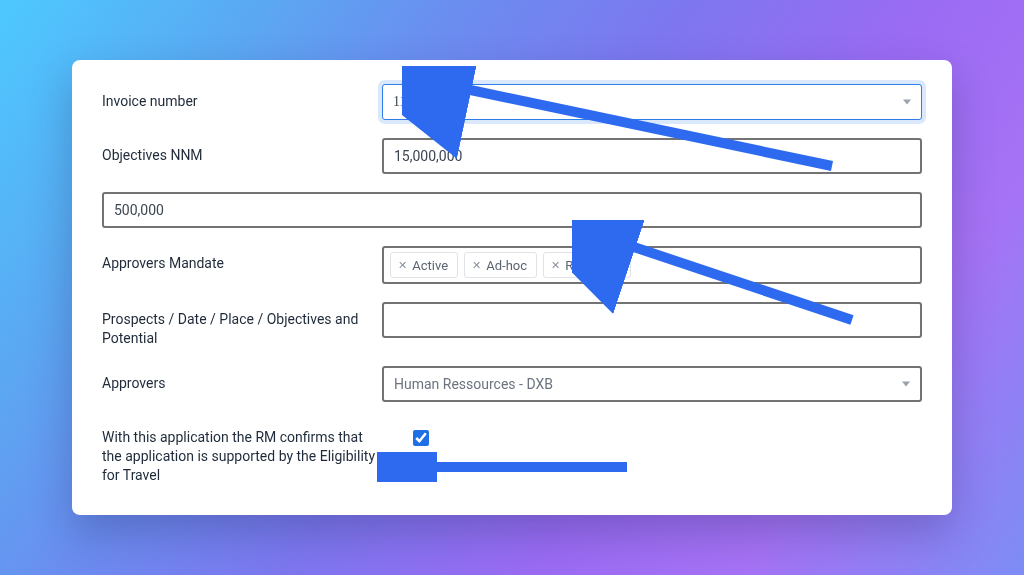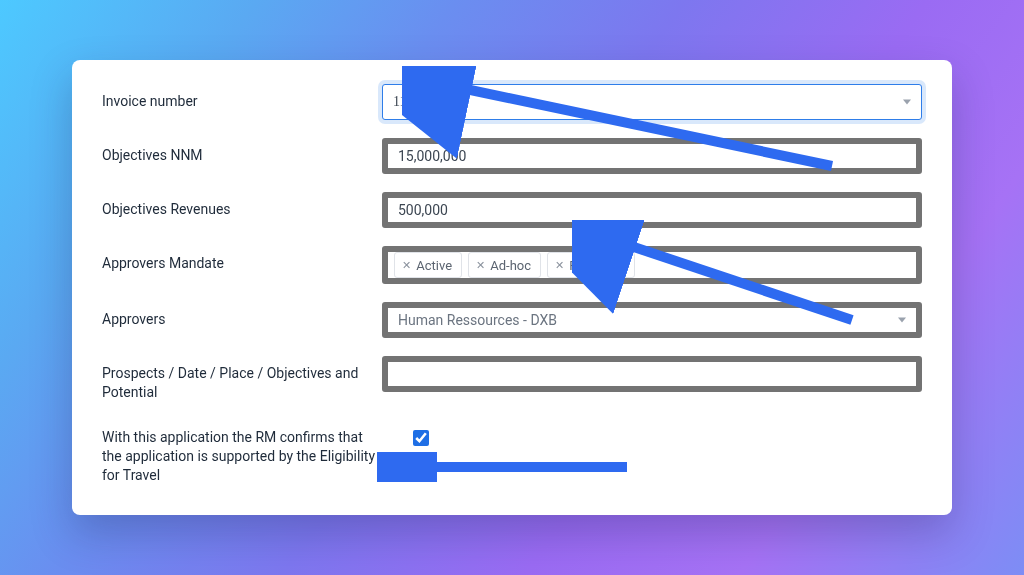--- a/index.html
+++ b/index.html
@@ -38,21 +38,21 @@
       flex: 0 0 280px;
       font-size: 14px;
       color: #1f2b3a;
       line-height: 1.35;
       padding-top: 8px;
     }
     .field { flex: 1; }
     .control {
       width: 100%;
       height: 36px;
-      border: 6px solid #737373;
+      border: 2px solid #737373;
       border-radius: 3px;
       background: #fff;
       display: flex;
       align-items: center;
       padding: 0 10px;
       font-size: 14px;
       color: #3c4652;
       position: relative;
     }
     .control.select { padding-right: 30px; color: #6b7480; }
@@ -121,21 +121,20 @@
   <div class="row">
     <div class="label">Objectives NNM</div>
     <div class="field">
       <div class="control">
         <span>15,000,000</span>
       </div>
     </div>
   </div>
 
   <div class="row">
-    <div class="label">Objectives Revenues</div>
     <div class="field">
       <div class="control">
         <span>500,000</span>
       </div>
     </div>
   </div>
 
   <div class="row">
     <div class="label">Approvers Mandate</div>
     <div class="field">
@@ -151,34 +150,34 @@
           <span class="tag">
             <span class="x">✕</span>
             <span>Revenues</span>
           </span>
         </div>
     </div>
   </div>
 
 
   <div class="row">
+    <div class="label">Prospects / Date / Place / Objectives and Potential</div>
+    <div class="field">
+      <div class="control">
+        <span></span>
+      </div>
+    </div>
+  </div>
+
+  <div class="row">
     <div class="label">Approvers</div>
     <div class="field">
       <div class="control select">
         <span>Human Ressources - DXB</span>
         <span class="caret"></span>
-      </div>
-    </div>
-  </div>
-
-  <div class="row">
-    <div class="label">Prospects / Date / Place / Objectives and Potential</div>
-    <div class="field">
-      <div class="control">
-        <span></span>
       </div>
     </div>
   </div>
 
   <div class="row tight" style="margin-bottom:16px;gap:31px;">
     <div class="label">With this application the RM confirms that the application is supported by the Eligibility for Travel</div>
     <div class="field">
       <input type="checkbox" class="checkbox" checked="" style="">
     </div>
   </div>

